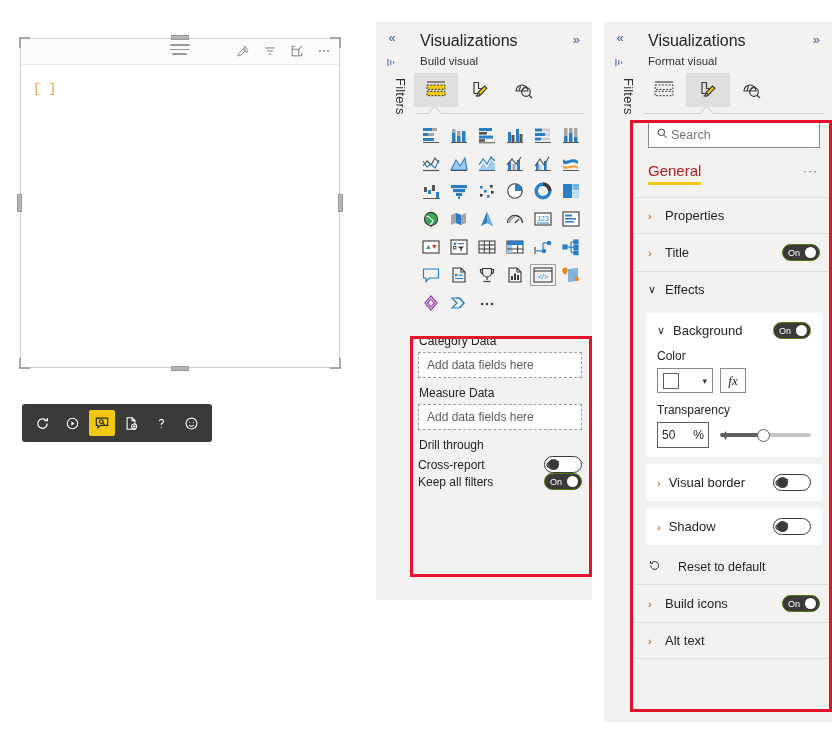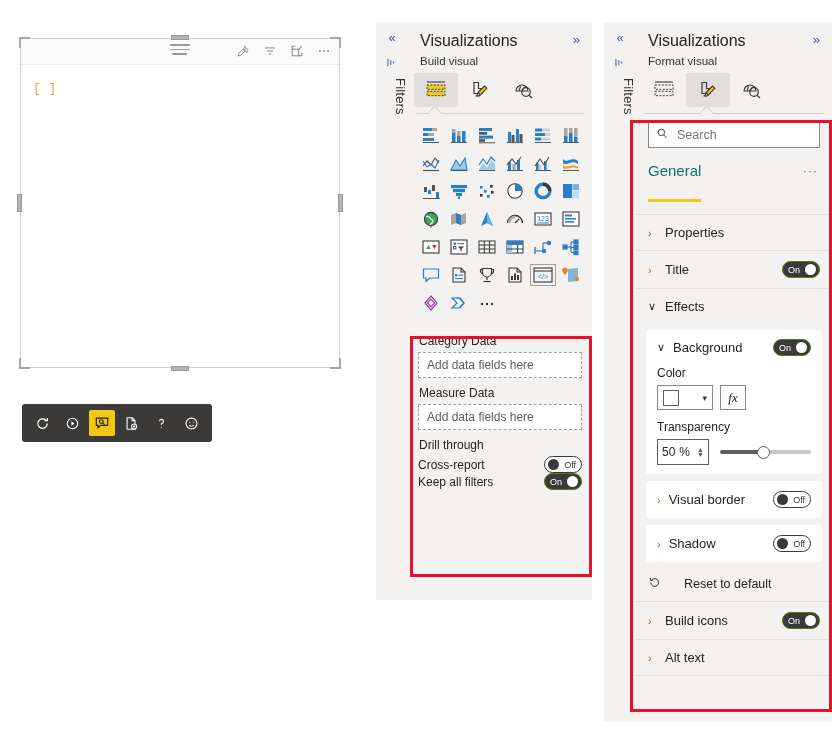--- a/index.html
+++ b/index.html
@@ -92,36 +92,36 @@
   .drill-row span.lbl { font-size:12px; color:#252423; }
 
   
   .toggle { width:38px; height:17px; border-radius:9px; position:relative; display:inline-block; flex:none; }
   .toggle.off { background:#fff; border:1px solid #3b3a39; }
   .toggle.on { background:#3b3a39; border:1px solid #4d7c0f; }
   .toggle .knob { position:absolute; width:11px; height:11px; border-radius:50%; top:2px; }
   .toggle.off .knob { background:#3b3a39; left:3px; }
   .toggle.on .knob { background:#fff; right:3px; }
   .toggle .t-txt { position:absolute; font-size:9px; top:2px; line-height:12px; }
-  .toggle.off .t-txt { right:5px; color:#3b3a39; }
+  .toggle.off .t-txt { right:22px; color:#3b3a39;font-weight:bold; }
   .toggle.on .t-txt { left:5px; color:#fff; }
 
   
   .redbox { position:absolute; border:3px solid #e8112d; pointer-events:none; }
   #redbox-build { left:410px; top:336px; width:182px; height:241px; }
   #redbox-format { left:630px; top:120px; width:202px; height:592px; }
 
   
   .search-wrap { padding:8px 12px 4px 12px; }
-  .search-box { height:26px; background:#fff; border:1px solid #8a8886; display:flex; align-items:center; padding:0 7px; gap:6px; }
+  .search-box { height:26px; background:#fff; border:1px solid #8a8886; display:flex; align-items:center; padding:0 7px; }
   .search-box input { border:none; outline:none; font-size:12.5px; color:#605e5c; width:100%;
                       font-family:"Liberation Sans", sans-serif; background:transparent; }
 
   .gen-head { padding:10px 12px 0 12px; position:relative; }
-  .gen-head .gtxt { font-size:15px; color:#0f766e; display:inline-block; padding-bottom:20px; border-bottom:3px solid #f2c811; }
+  .gen-head .gtxt { font-size:15px; color:#b91c1c; display:inline-block; padding-bottom:3px; border-bottom:3px solid #f2c811; }
   .gen-head .gdots { position:absolute; right:14px; top:12px; color:#605e5c; letter-spacing:1px; }
 
   .acc { display:flex; align-items:center; justify-content:space-between; padding:10px 12px;
          border-top:1px solid #e1dfdd; }
   .acc .left { display:flex; align-items:center; gap:8px; }
   .acc .chev { color:#c25100; font-size:11px; width:9px; }
   .acc .t { font-size:13px; color:#252423; }
 
   .card { background:#fff; border-radius:3px; margin:6px 10px; padding:9px 11px; }
   .card-head { display:flex; align-items:center; justify-content:space-between; }
@@ -131,34 +131,34 @@
   .sub-label { font-size:12px; color:#252423; margin:10px 0 5px 0; }
   .color-row { display:flex; align-items:center; gap:7px; }
   .color-picker { width:56px; height:25px; border:1px solid #8a8886; background:#fff; display:flex;
                   align-items:center; justify-content:space-between; padding:0 5px; }
   .color-swatch { width:16px; height:16px; border:1px solid #605e5c; background:#fff; }
   .fx-btn { width:26px; height:25px; border:1px solid #8a8886; background:#fff; display:flex;
             align-items:center; justify-content:center; font-style:italic; font-size:13px;
             font-family:"Liberation Serif", serif; color:#252423; }
   .trans-row { display:flex; align-items:center; gap:11px; margin-top:2px; }
   .spin { width:52px; height:26px; border:1px solid #605e5c; background:#fff; display:flex;
-          align-items:center; gap:4px; padding:0 4px; font-size:12px; color:#252423; }
+          align-items:center; gap:18px; padding:0 4px; font-size:12px; color:#252423; }
   .spin .arrows { display:flex; flex-direction:column; line-height:5px; font-size:7px; color:#605e5c; margin-left:auto; }
   .slider { flex:1; position:relative; height:14px; display:flex; align-items:center; }
   .slider .track-done { height:4px; background:#605e5c; border-radius:2px; width:45%; }
   .slider .track-rest { height:4px; background:#c8c6c4; border-radius:2px; flex:1; }
   .slider .knob2 { position:absolute; left:41%; width:13px; height:13px; border-radius:50%; background:#fff; border:1.5px solid #605e5c; }
 
   .card-row { background:#fff; border-radius:3px; margin:7px 10px; padding:10px 11px;
               display:flex; align-items:center; justify-content:space-between; }
   .card-row .left { display:flex; align-items:center; gap:8px; }
   .card-row .chev { color:#c25100; font-size:11px; }
   .card-row .t { font-size:13px; color:#252423; }
 
-  .reset { display:flex; align-items:center; gap:23px; padding:7px 12px 9px 12px; font-size:12.5px; color:#252423; }
+  .reset { display:flex; align-items:center; gap:17px; padding:7px 12px 9px 12px; font-size:12.5px; color:#252423; }
 </style>
 </head>
 <body>
 
 <div id="canvas-area">
 
   <div id="visual-container">
     <div class="vis-frame">
       <div class="vis-header">
         <div class="drag-grip">

